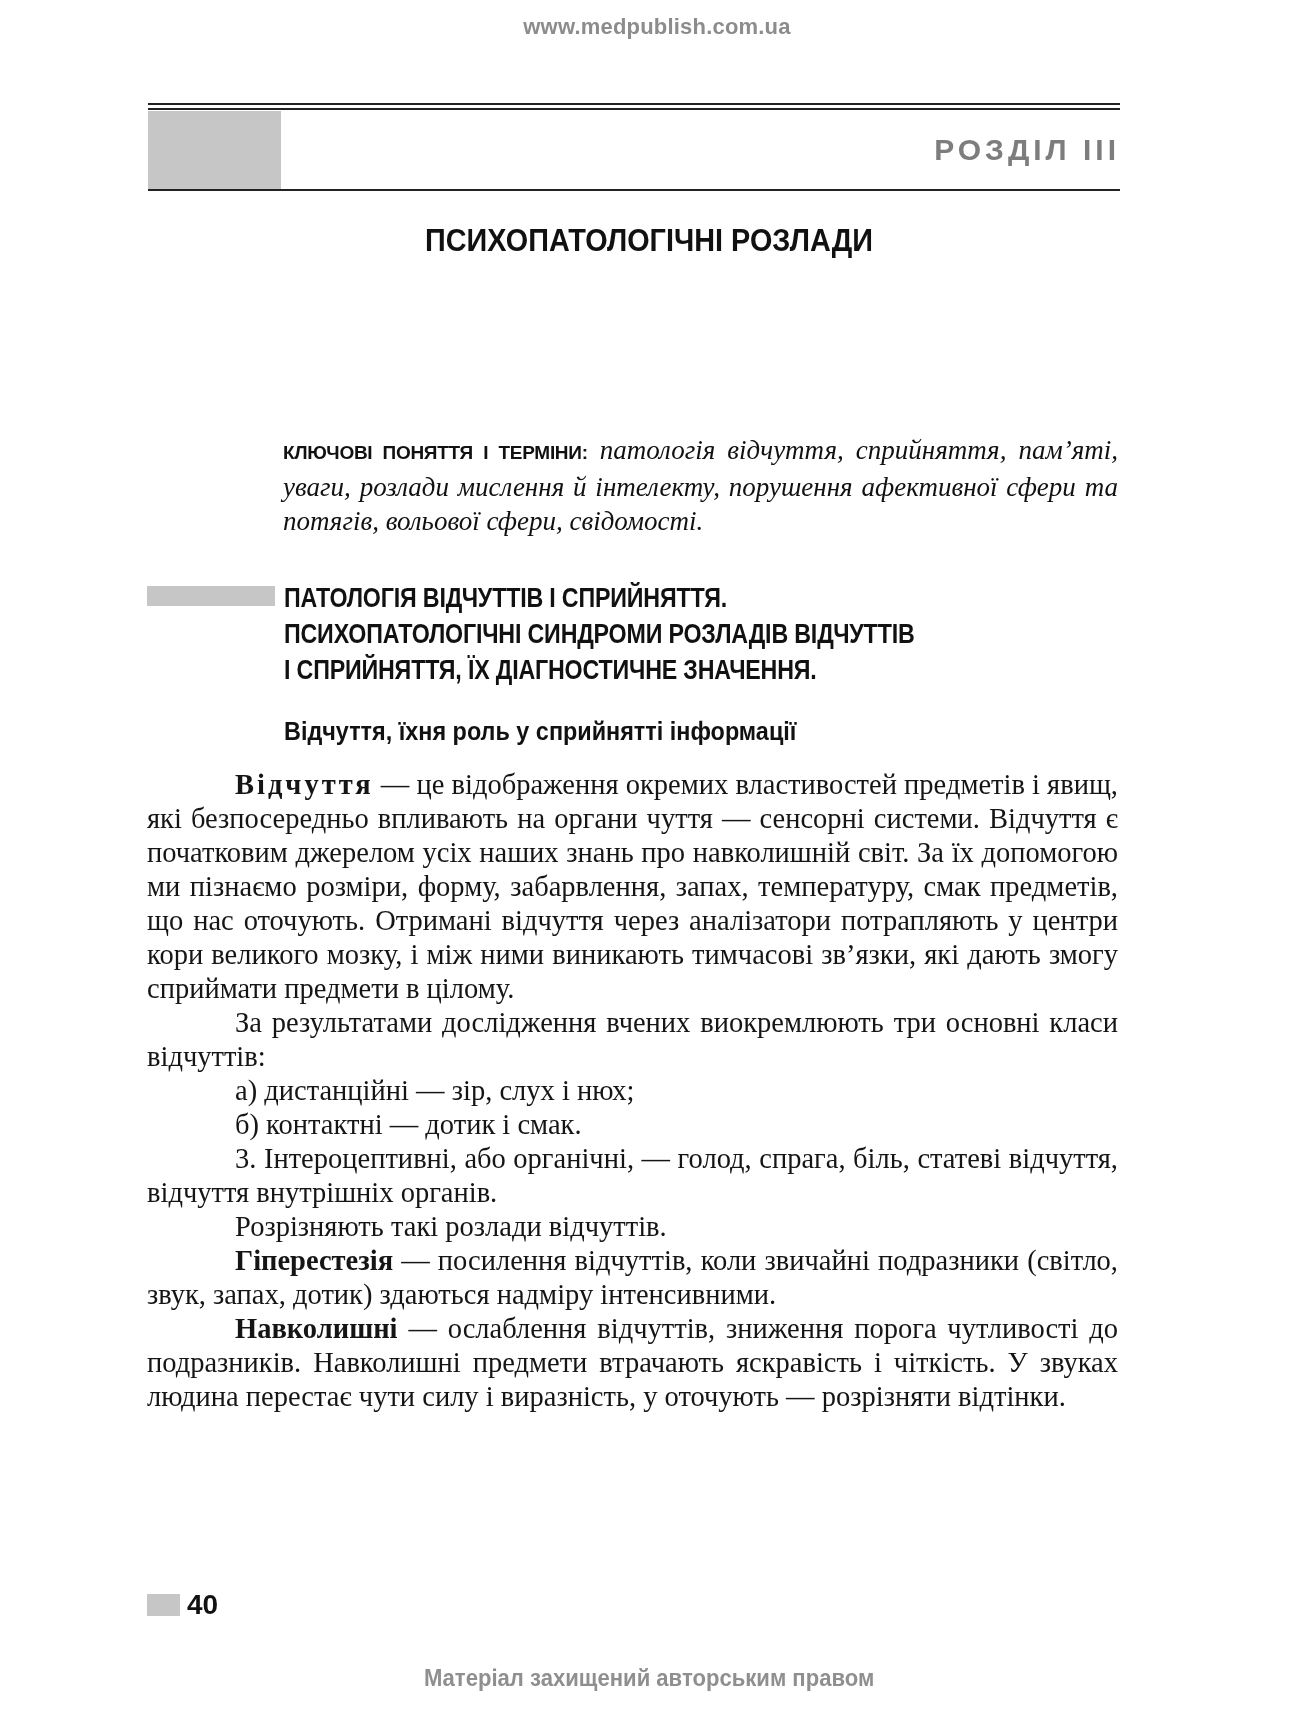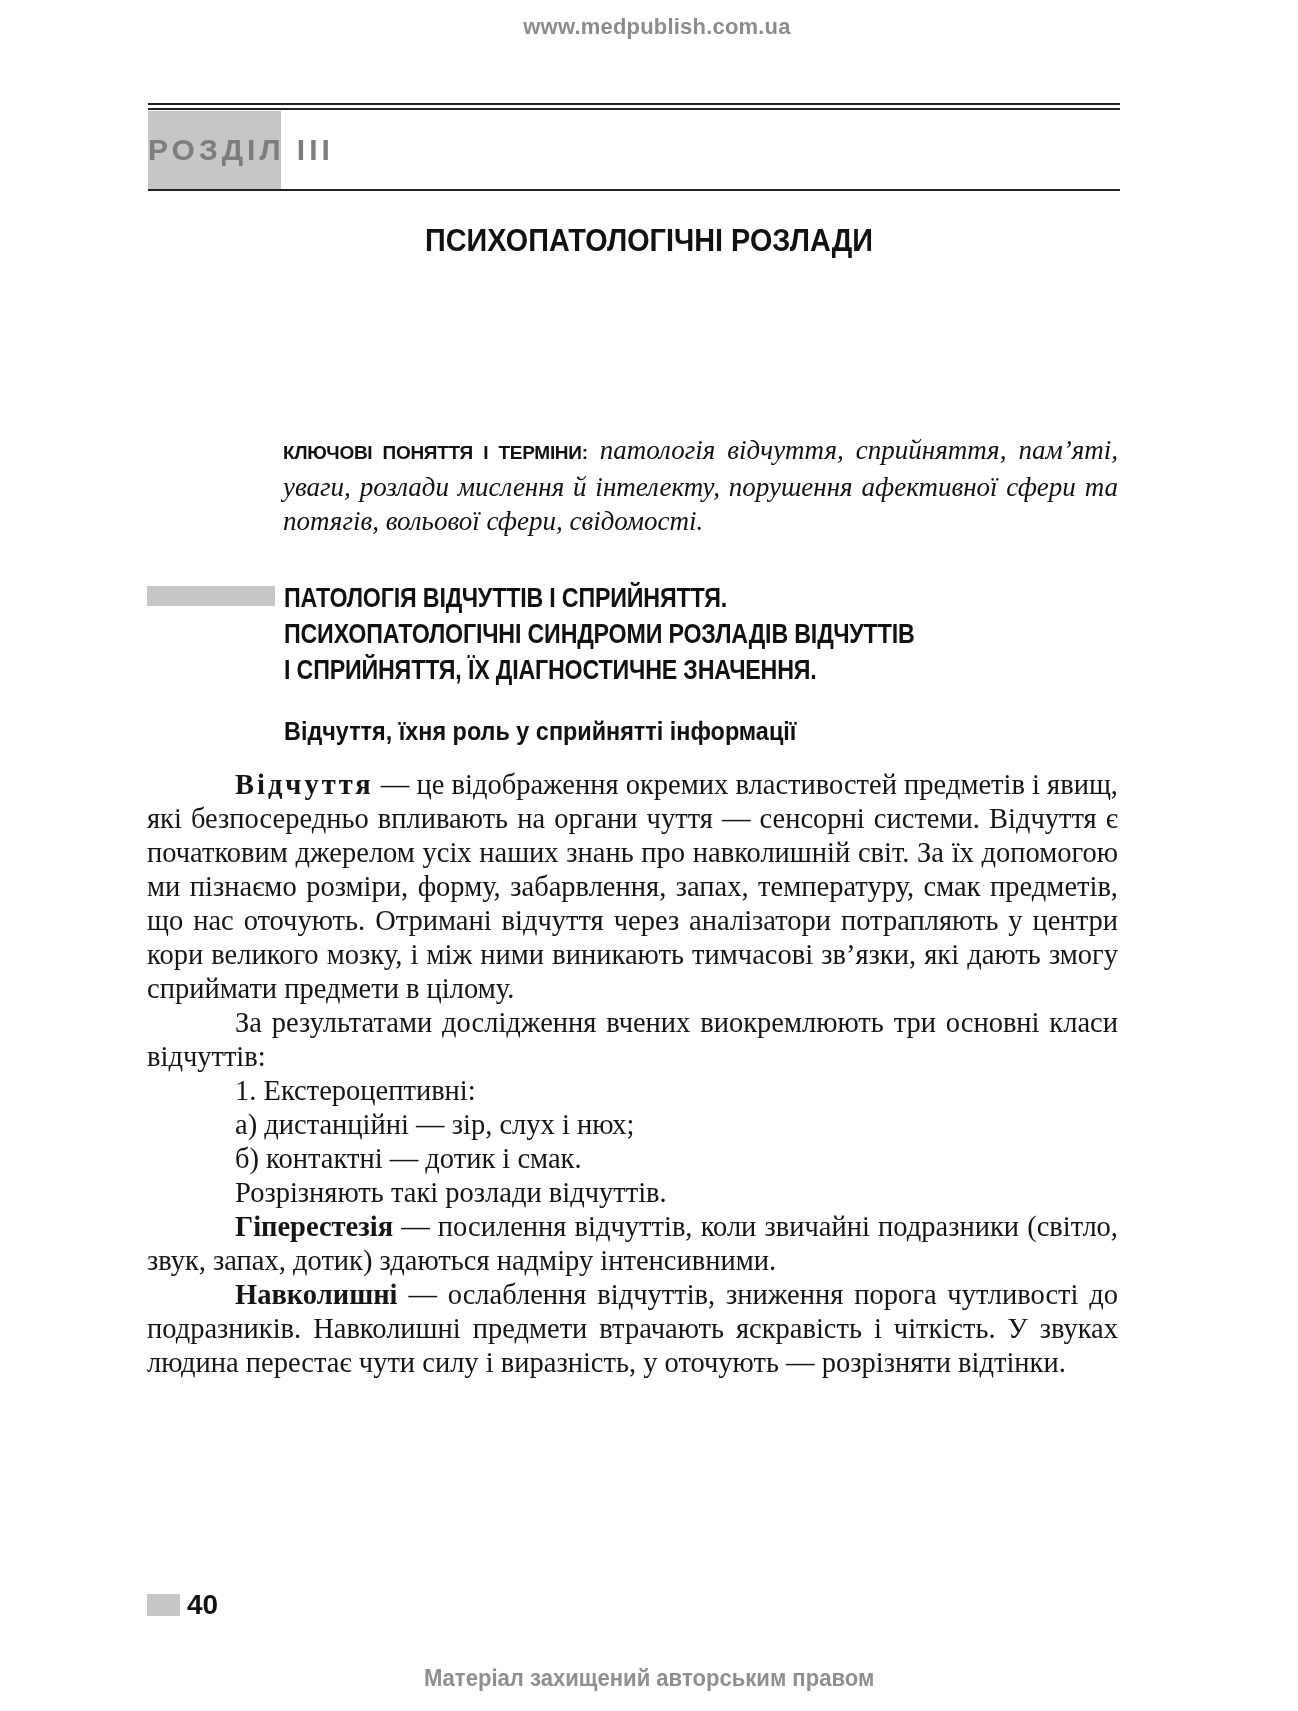--- a/index.html
+++ b/index.html
@@ -9,21 +9,21 @@
     left: 0; width: 1298px; top: 14px; text-align: center;
     font-family: "Liberation Sans", sans-serif; font-weight: bold; font-size: 22px;
     color: #8c8c8c; letter-spacing: 0.2px; margin-left: 8px;
   }
   .chapter-band { left: 148px; top: 103px; width: 972px; height: 88px; }
   .rule-top1 { position:absolute; left:0; top:0; width:100%; height:2px; background:#222; }
   .rule-top2 { position:absolute; left:0; top:5px; width:100%; height:2px; background:#222; }
   .rule-bottom { position:absolute; left:0; top:86px; width:100%; height:2px; background:#222; }
   .chapter-block { position:absolute; left:0; top:8px; width:133px; height:78px; background:#c6c6c6; }
   .chapter-label {
-    position:absolute; left:0; width:100%; top:30px; text-align:left;
+    position:absolute; left:0; width:100%; top:30px; text-align:right;
     font-family: "Liberation Sans", sans-serif; font-weight: bold; font-size: 30px;
     color: #7d7d7d; letter-spacing: 4px;
   }
   .page-title {
     left: 0; width: 1298px; top: 223px; text-align: center;
     font-family: "Liberation Sans", sans-serif; font-weight: bold; font-size: 31px; color: #111;
     transform: scaleX(0.93); transform-origin: 650px 0;
   }
   .key-terms {
     left: 283px; top: 433px; width: 835px;
@@ -89,23 +89,23 @@
   <div>ПАТОЛОГІЯ ВІДЧУТТІВ І СПРИЙНЯТТЯ.</div>
   <div>ПСИХОПАТОЛОГІЧНІ СИНДРОМИ РОЗЛАДІВ ВІДЧУТТІВ</div>
   <div>І СПРИЙНЯТТЯ, ЇХ ДІАГНОСТИЧНЕ ЗНАЧЕННЯ.</div>
 </div>
 
 <div class="abs sub-heading">Відчуття, їхня роль у сприйнятті інформації</div>
 
 <div class="abs body-text">
   <p><span class="spaced-term">Відчуття</span><span> — це відображення окремих властивостей предметів і явищ, які безпосередньо впливають на органи чуття — сенсорні системи. Відчуття є початковим джерелом усіх наших знань про навколишній світ. За їх допомогою ми пізнаємо розміри, форму, забарвлення, запах, температуру, смак предметів, що нас оточують. Отримані відчуття через аналізатори потрапляють у центри кори великого мозку, і між ними виникають тимчасові зв’язки, які дають змогу сприймати предмети в цілому.</span></p>
   <p>За результатами дослідження вчених виокремлюють три основні класи відчуттів:</p>
-  <p>1. Екстероцептивні:</p>
   <p>а) дистанційні — зір, слух і нюх;</p>
   <p>б) контактні — дотик і смак.</p>
+  <p>3. Інтероцептивні, або органічні, — голод, спрага, біль, статеві відчуття, відчуття внутрішніх органів.</p>
   <p>Розрізняють такі розлади відчуттів.</p>
   <p><span class="bold-term">Гіперестезія</span><span> — посилення відчуттів, коли звичайні подразники (світло, звук, запах, дотик) здаються надміру інтенсивними.</span></p>
   <p><span class="bold-term">Навколишні</span><span> — ослаблення відчуттів, зниження порога чутливості до подразників. Навколишні предмети втрачають яскравість і чіткість. У звуках людина перестає чути силу і виразність, у оточують — розрізняти відтінки.</span></p>
 </div>
 
 <div class="abs page-number-block"></div>
 <div class="abs page-number">40</div>
 
 <div class="abs copyright">Матеріал захищений авторським правом</div>
 

